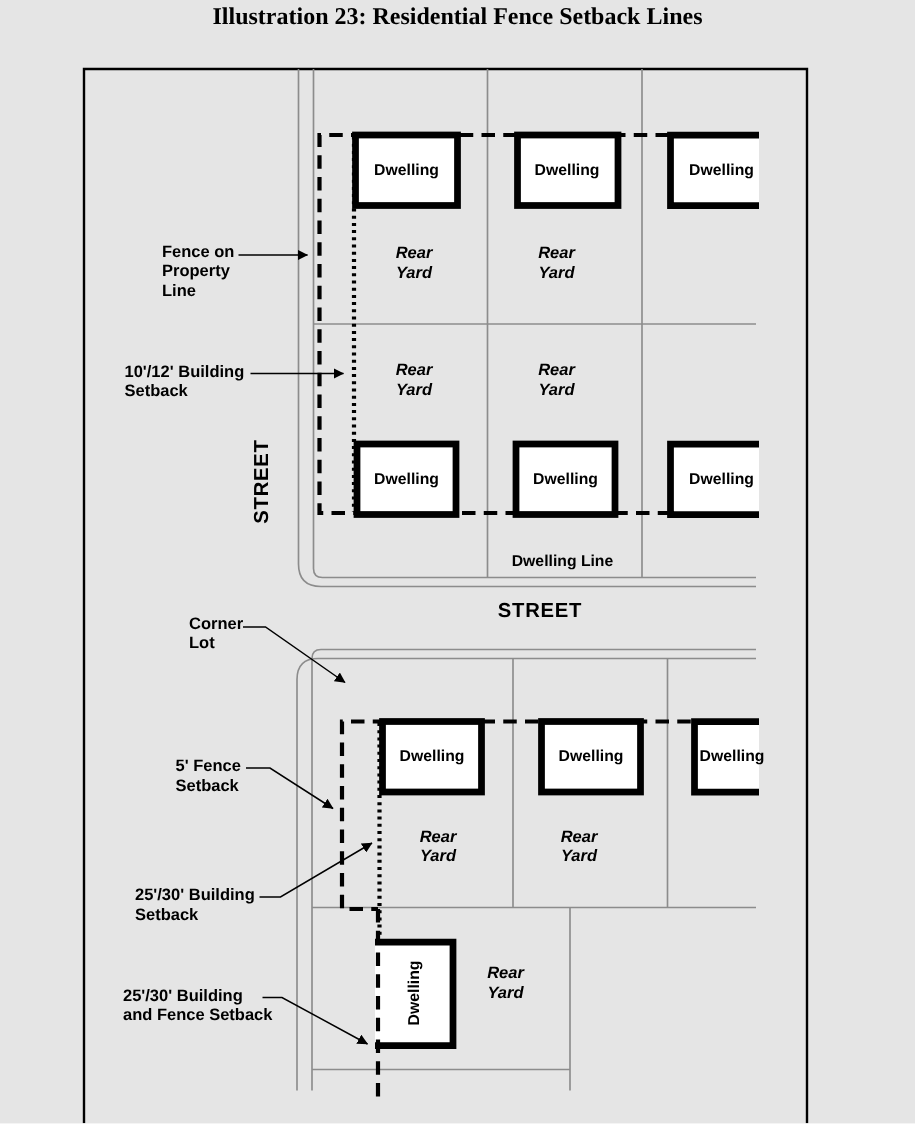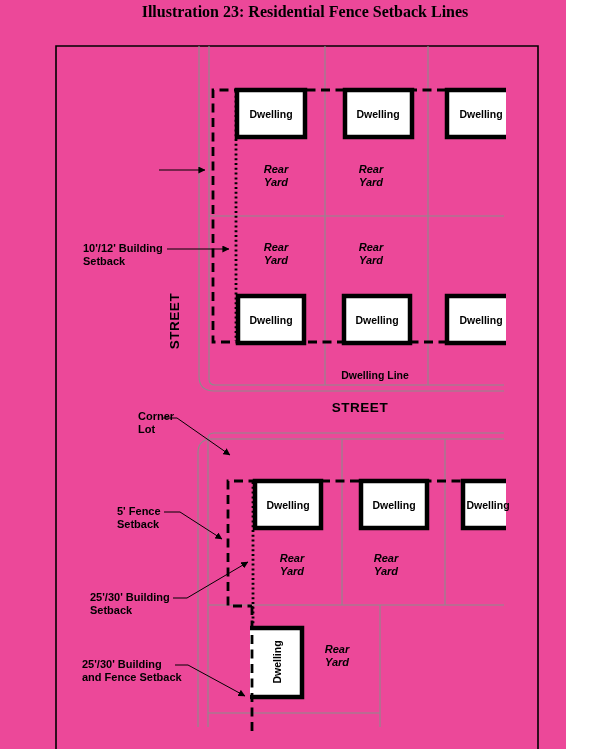--- a/index.html
+++ b/index.html
@@ -1,16 +1,16 @@
 <!DOCTYPE html>
 <html><head>
 <meta charset="utf-8">
 <style>
   html,body{margin:0;padding:0;background:#ffffff;}
-  #page{position:relative;width:566px;height:749px;background:#ec4899;overflow:hidden;
+  #page{position:relative;width:610px;height:749px;background:#e5e5e5;overflow:hidden;
         font-family:"Liberation Sans",sans-serif;}
   #page-title{position:absolute;left:0;top:3px;width:610px;text-align:center;
         font-family:"Liberation Serif",serif;font-weight:bold;font-size:16px;color:#000;}
   #diagram-svg{position:absolute;left:0;top:0;}
   .lbl{position:absolute;color:#000;font-weight:bold;font-size:10.5px;line-height:13px;
        white-space:pre-line;}
   .c{transform:translate(-50%,-50%);text-align:center;}
   .rot{transform:translate(-50%,-50%) rotate(-90deg);text-align:center;}
   .street{font-size:13.5px;letter-spacing:0.5px;}
   .callout{font-size:11px;line-height:13px;}
@@ -93,38 +93,41 @@
   <div class="lbl c ry" style="left:371px;top:176px">Rear
 Yard</div>
   <div class="lbl c ry" style="left:276px;top:254px">Rear
 Yard</div>
   <div class="lbl c ry" style="left:371px;top:254px">Rear
 Yard</div>
 
   <div class="lbl c" style="left:375px;top:375px">Dwelling Line</div>
   <div class="lbl rot street" style="left:174px;top:321px">STREET</div>
 
+  <div class="lbl callout" style="left:108px;top:162px">Fence on
+Property
+Line</div>
   <div class="lbl callout" style="left:83px;top:242px">10'/12' Building
 Setback</div>
 
   <div class="lbl c street" style="left:360px;top:407px">STREET</div>
 
   <div class="lbl c" style="left:288px;top:505px">Dwelling</div>
   <div class="lbl c" style="left:394px;top:505px">Dwelling</div>
   <div class="lbl c" style="left:488px;top:505px">Dwelling</div>
   <div class="lbl rot" style="left:277px;top:662px">Dwelling</div>
 
   <div class="lbl c ry" style="left:292px;top:565px">Rear
 Yard</div>
   <div class="lbl c ry" style="left:386px;top:565px">Rear
 Yard</div>
   <div class="lbl c ry" style="left:337px;top:656px">Rear
 Yard</div>
 
-  <div class="lbl callout" style="left:138px;top:410px">Corner
+  <div class="lbl callout" style="left:126px;top:410px">Corner
 Lot</div>
   <div class="lbl callout" style="left:117px;top:505px">5' Fence
 Setback</div>
   <div class="lbl callout" style="left:90px;top:591px">25'/30' Building
 Setback</div>
   <div class="lbl callout" style="left:82px;top:658px">25'/30' Building
 and Fence Setback</div>
 
 </div>
 

